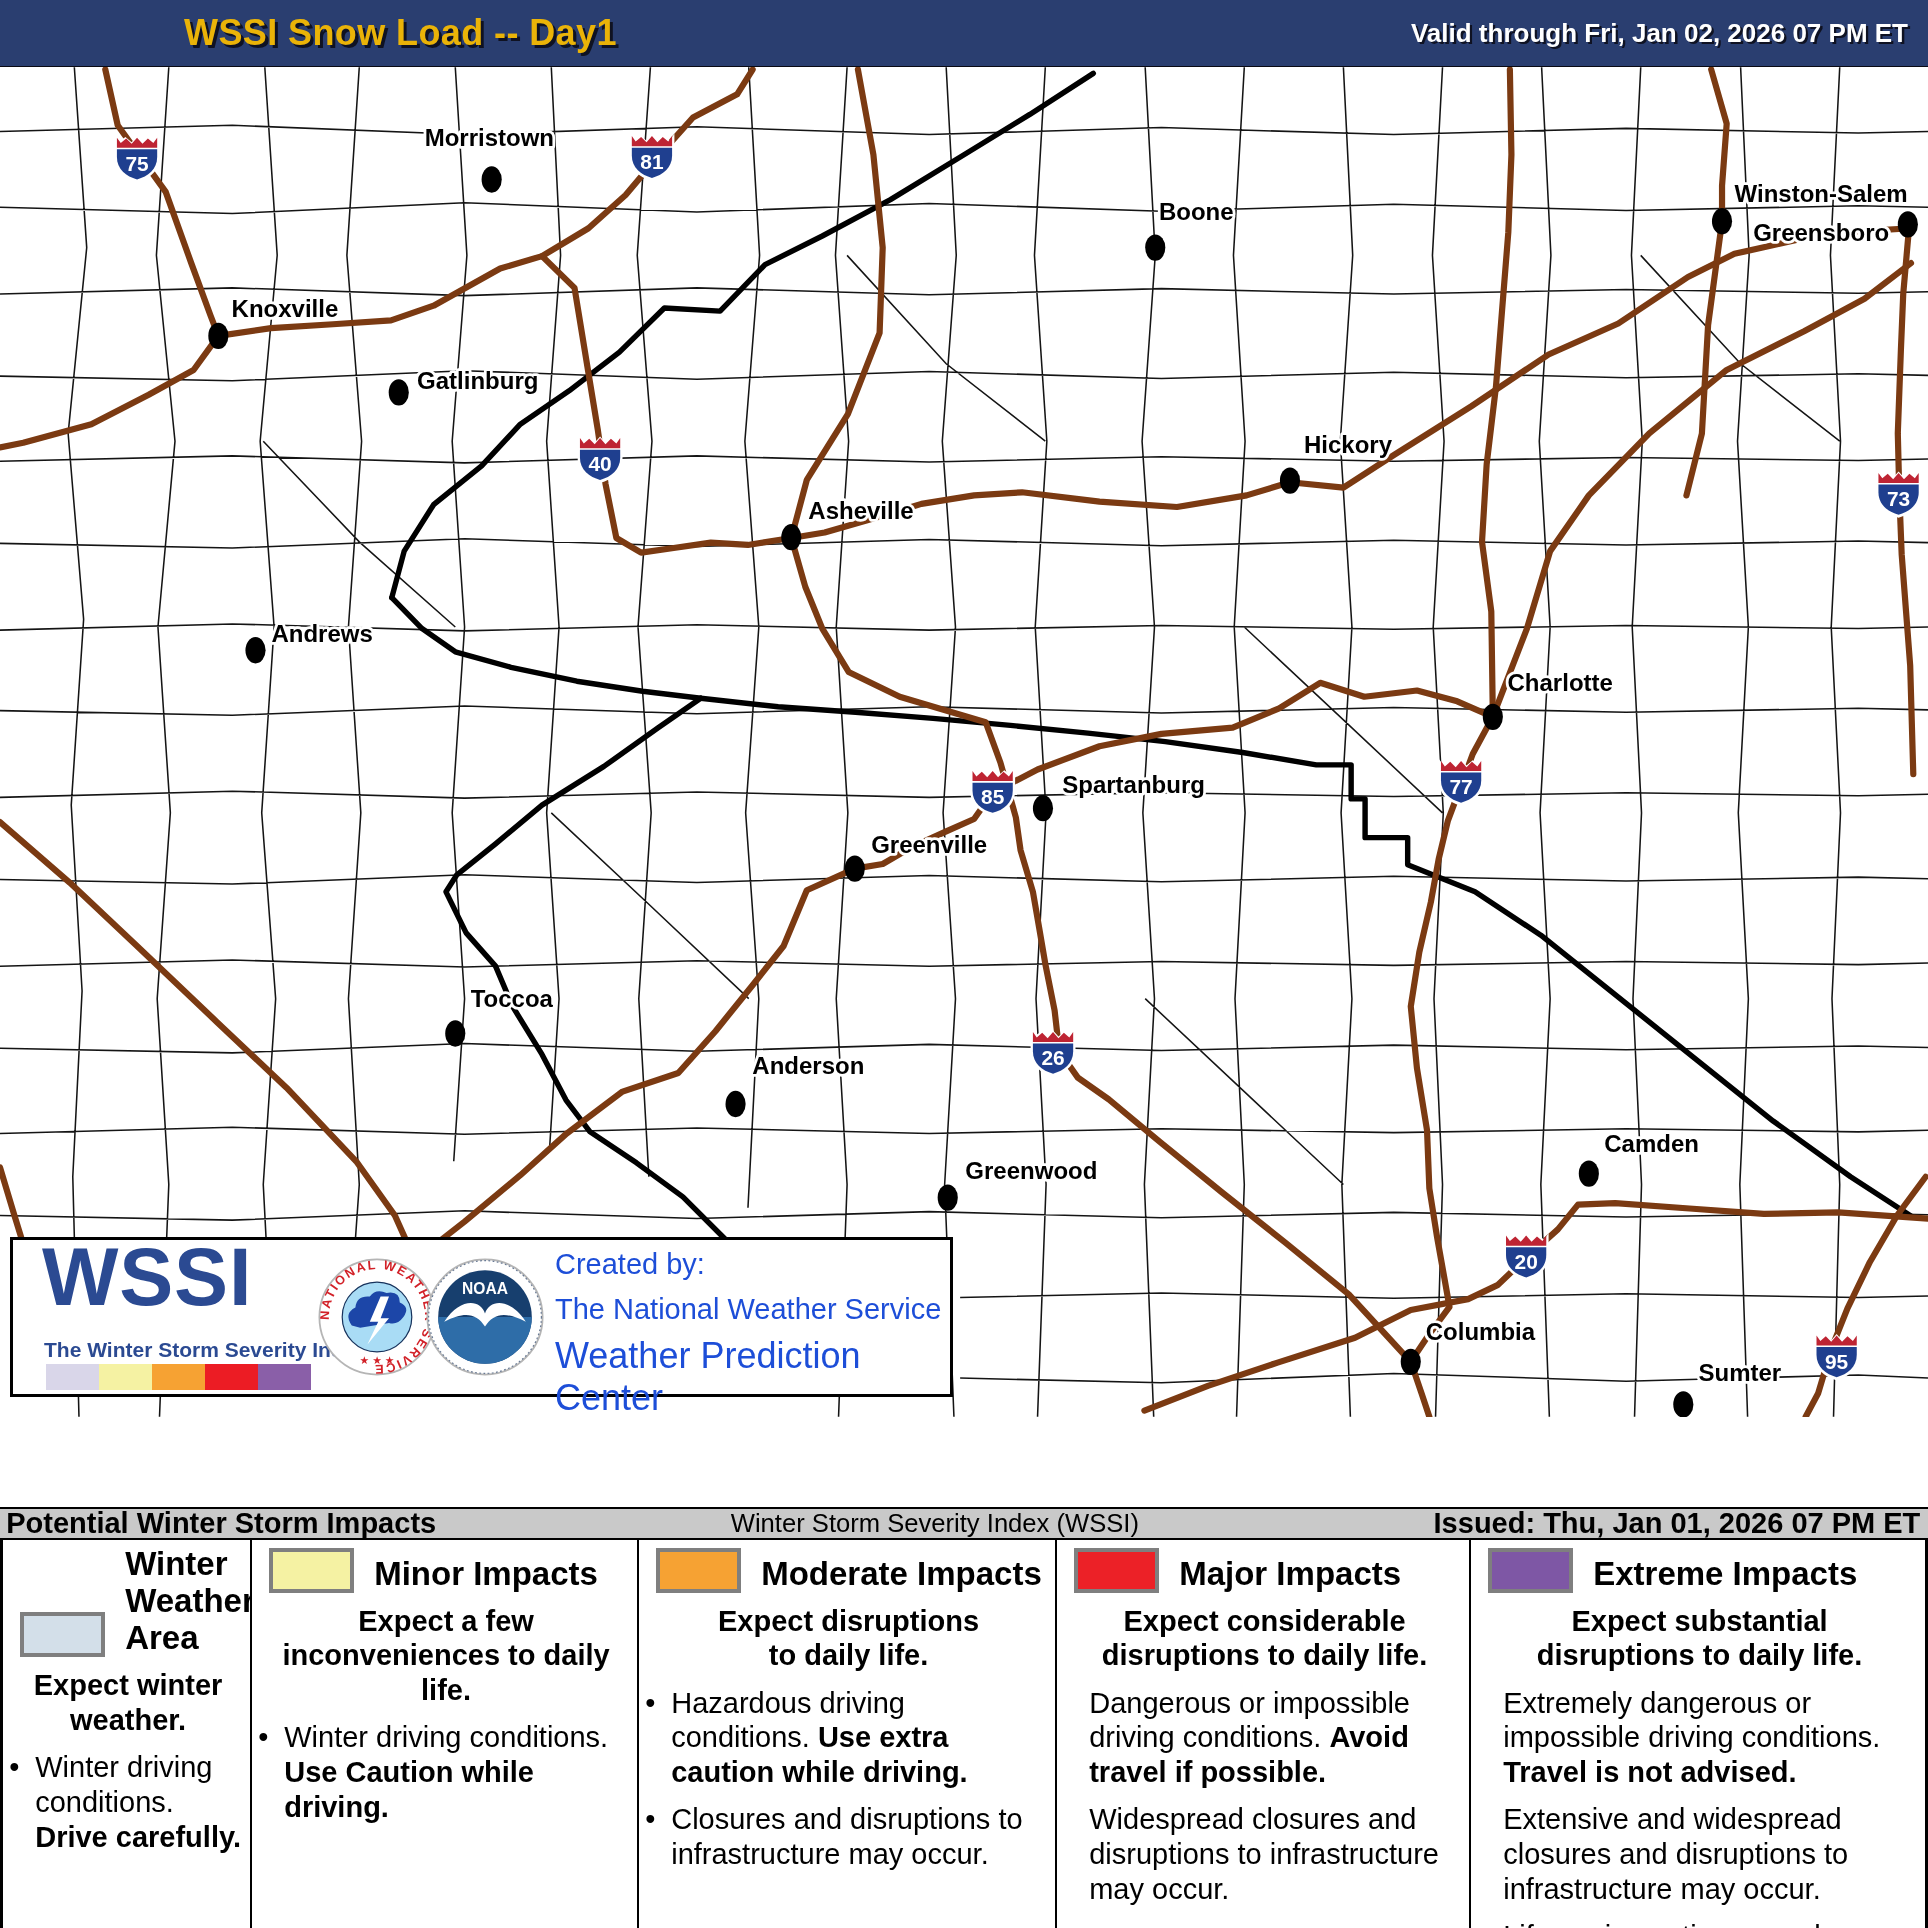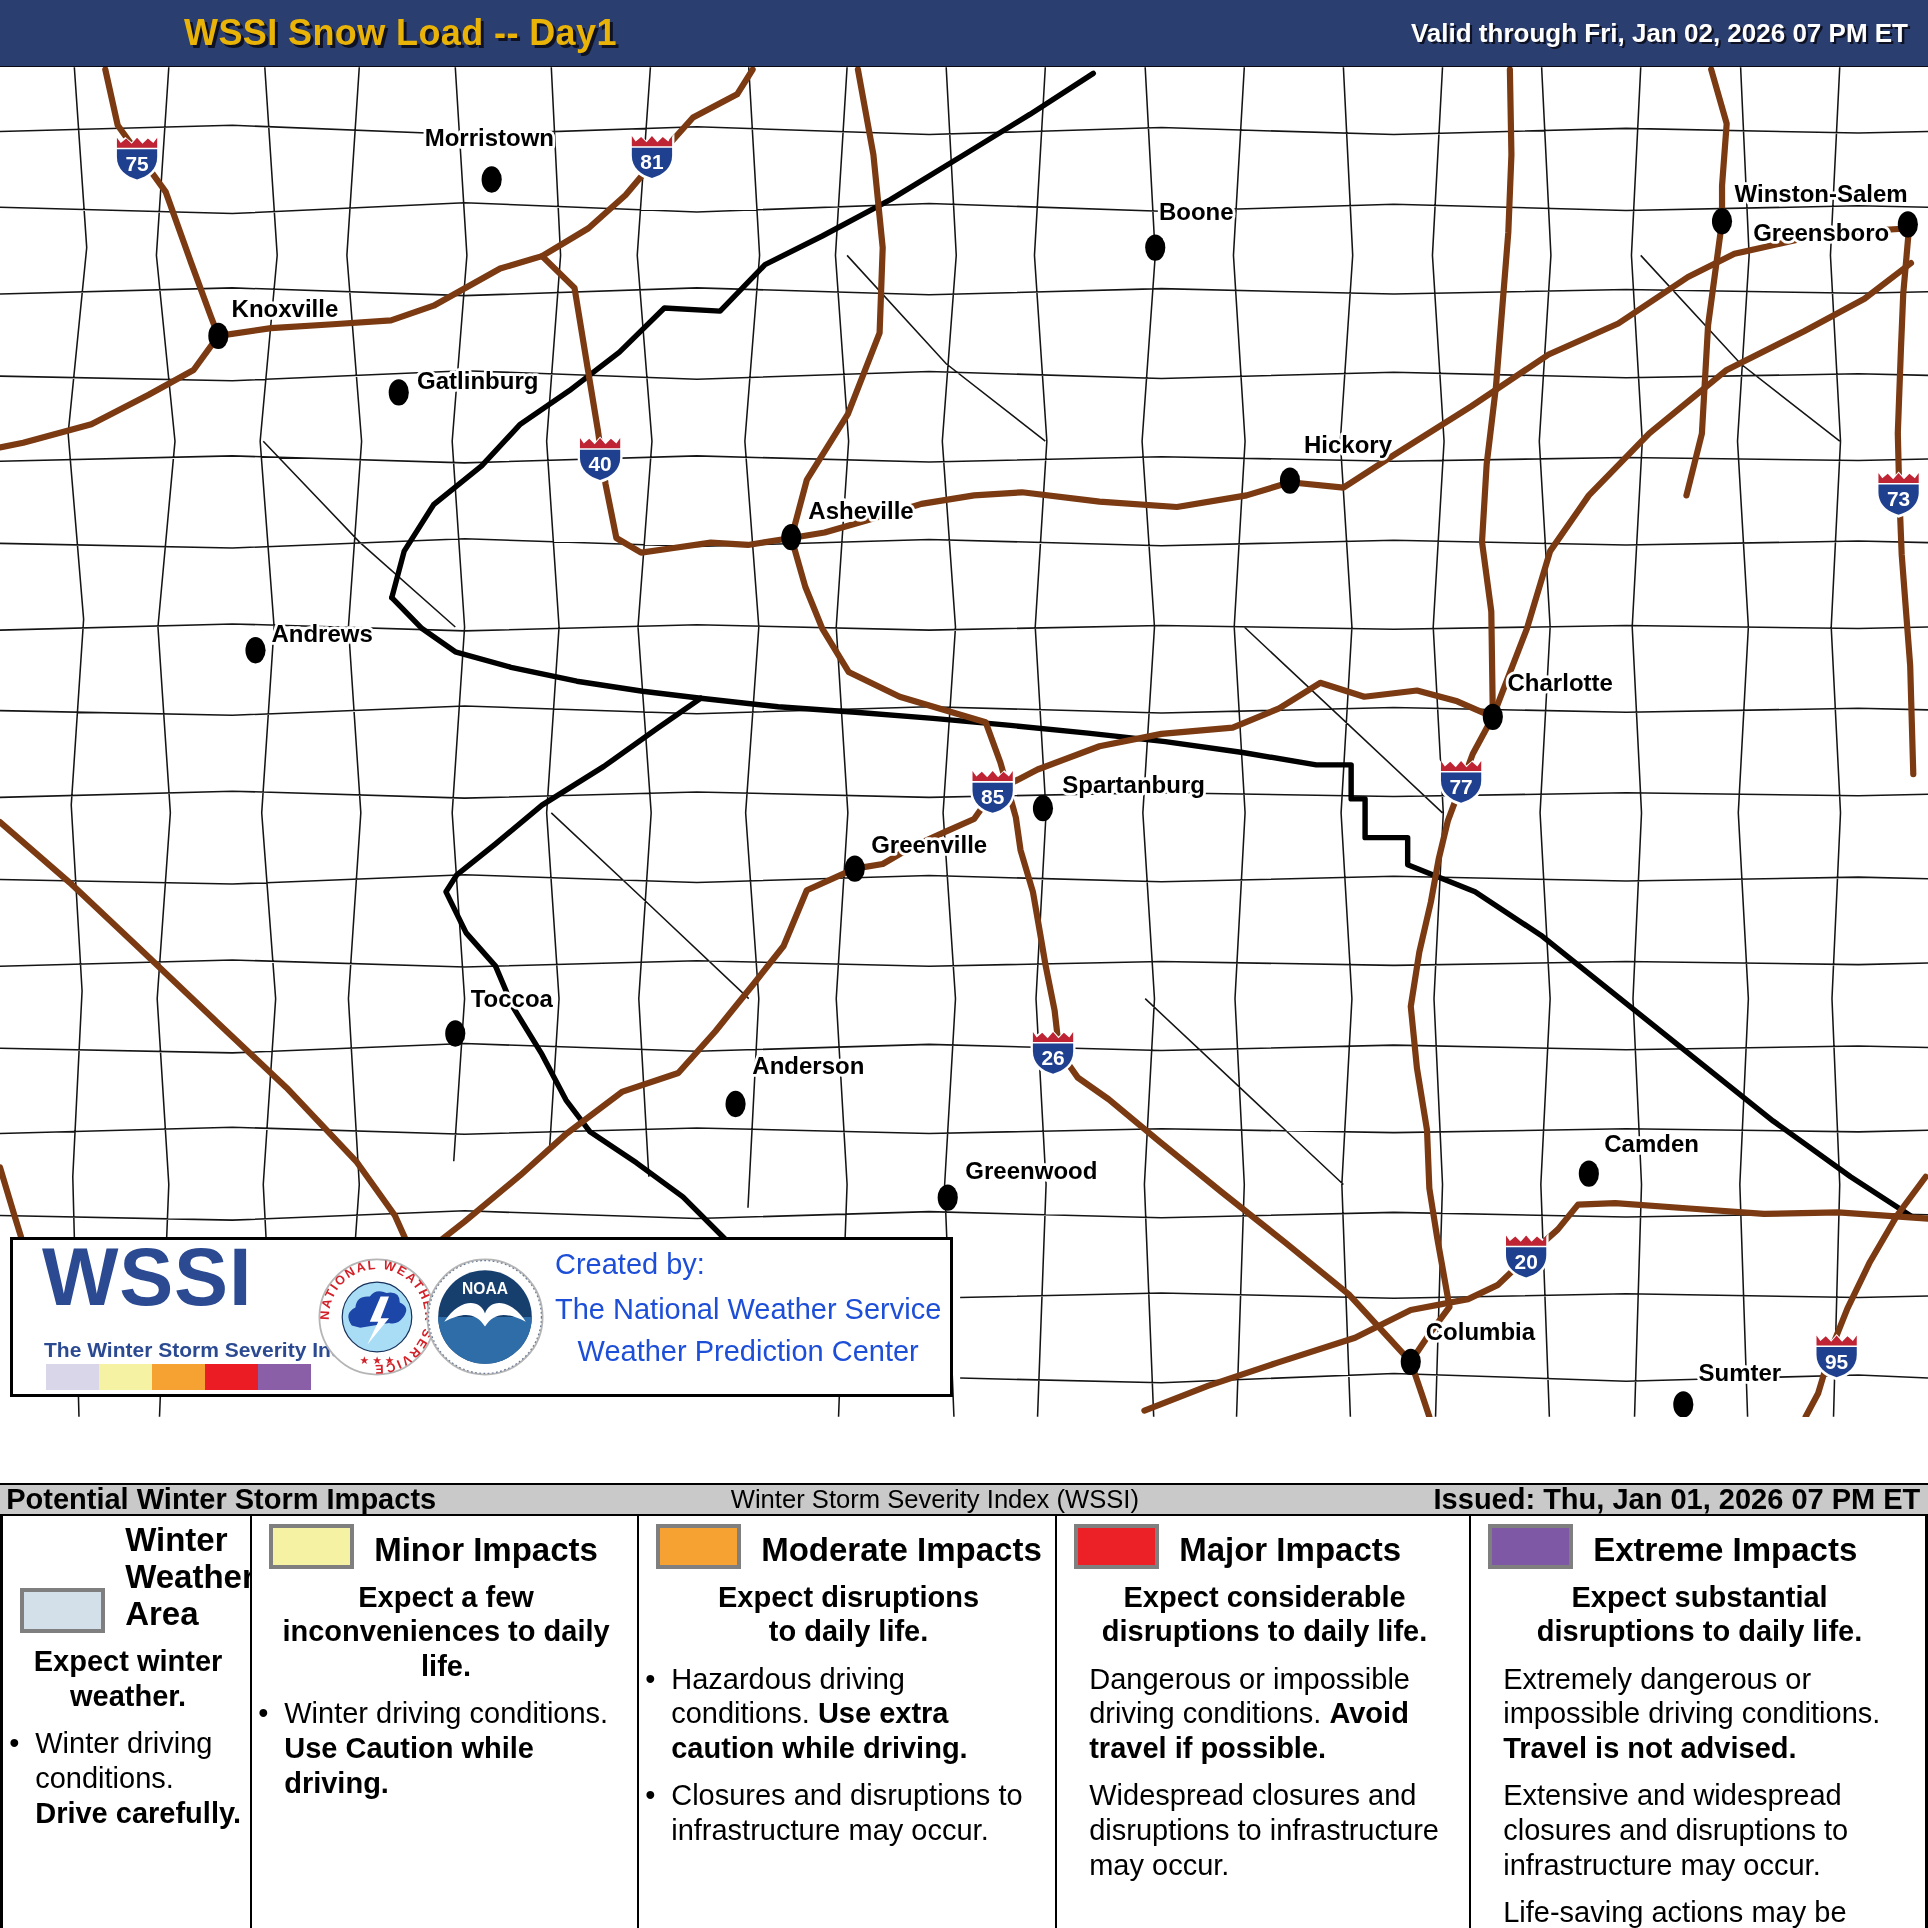--- a/index.html
+++ b/index.html
@@ -27,24 +27,24 @@
   #logo-box{position:absolute;left:10px;top:1170px;width:943px;height:160px;background:#fff;border:3.1px solid #000;box-sizing:border-box;}
   #wssi-word{position:absolute;left:29px;top:-9.3px;font-size:81px;font-weight:bold;color:var(--wssi-navy);letter-spacing:0.8px;}
   #wssi-tm{position:absolute;left:316px;top:71px;font-size:15.5px;font-weight:bold;color:var(--wssi-navy);}
   #wssi-tagline{position:absolute;left:31px;top:98px;font-size:21px;font-weight:bold;color:var(--wssi-navy);}
   #wssi-swatches{position:absolute;left:33px;top:124px;display:flex;}
   #wssi-swatches div{width:53px;height:25.6px;}
   .agency-logo{position:absolute;top:17px;}
   #created{position:absolute;left:542px;top:7.7px;color:#1d4ed8;}
   #created .l1{font-size:29px;margin-bottom:12.4px;}
   #created .l2{font-size:29px;margin-bottom:9.3px;}
-  #created .l3{font-size:29px;text-align:center;}
-
-  
-  #status-bar{height:33px;background:var(--gray-bar);border-top:2.3px solid #000;border-bottom:2.3px solid #000;box-sizing:border-box;display:flex;align-items:center;}
+  #created .l3{font-size:36px;}
+
+  
+  #status-bar{height:33px;background:var(--gray-bar);border-top:2.3px solid #000;border-bottom:2.3px solid #000;box-sizing:border-box;display:flex;align-items:center;margin-top:24px;}
   #status-left{font-size:29px;font-weight:bold;color:#000;padding-left:6.2px;white-space:nowrap;}
   #status-center{font-size:25.6px;color:#000;flex:1;text-align:center;white-space:nowrap;}
   #status-right{font-size:29px;font-weight:bold;color:#000;padding-right:7.7px;white-space:nowrap;}
 
   
   #legend{height:479px;box-sizing:border-box;border-left:3.1px solid #000;border-right:3.1px solid #000;border-bottom:3.9px solid #000;display:grid;grid-template-columns:249px 387px 418px 414px auto;background:#fff;}
   .leg-col{box-sizing:border-box;border-right:2.3px solid #000;padding:4.6px 4.6px 0 6.2px;overflow:hidden;}
   .leg-col:last-child{border-right:none;}
   .leg-head{display:flex;align-items:flex-end;}
   .leg-swatch{flex:0 0 auto;width:77px;height:37px;border:4.6px solid #7f7f7f;margin:3.1px 0 0 11px;}

